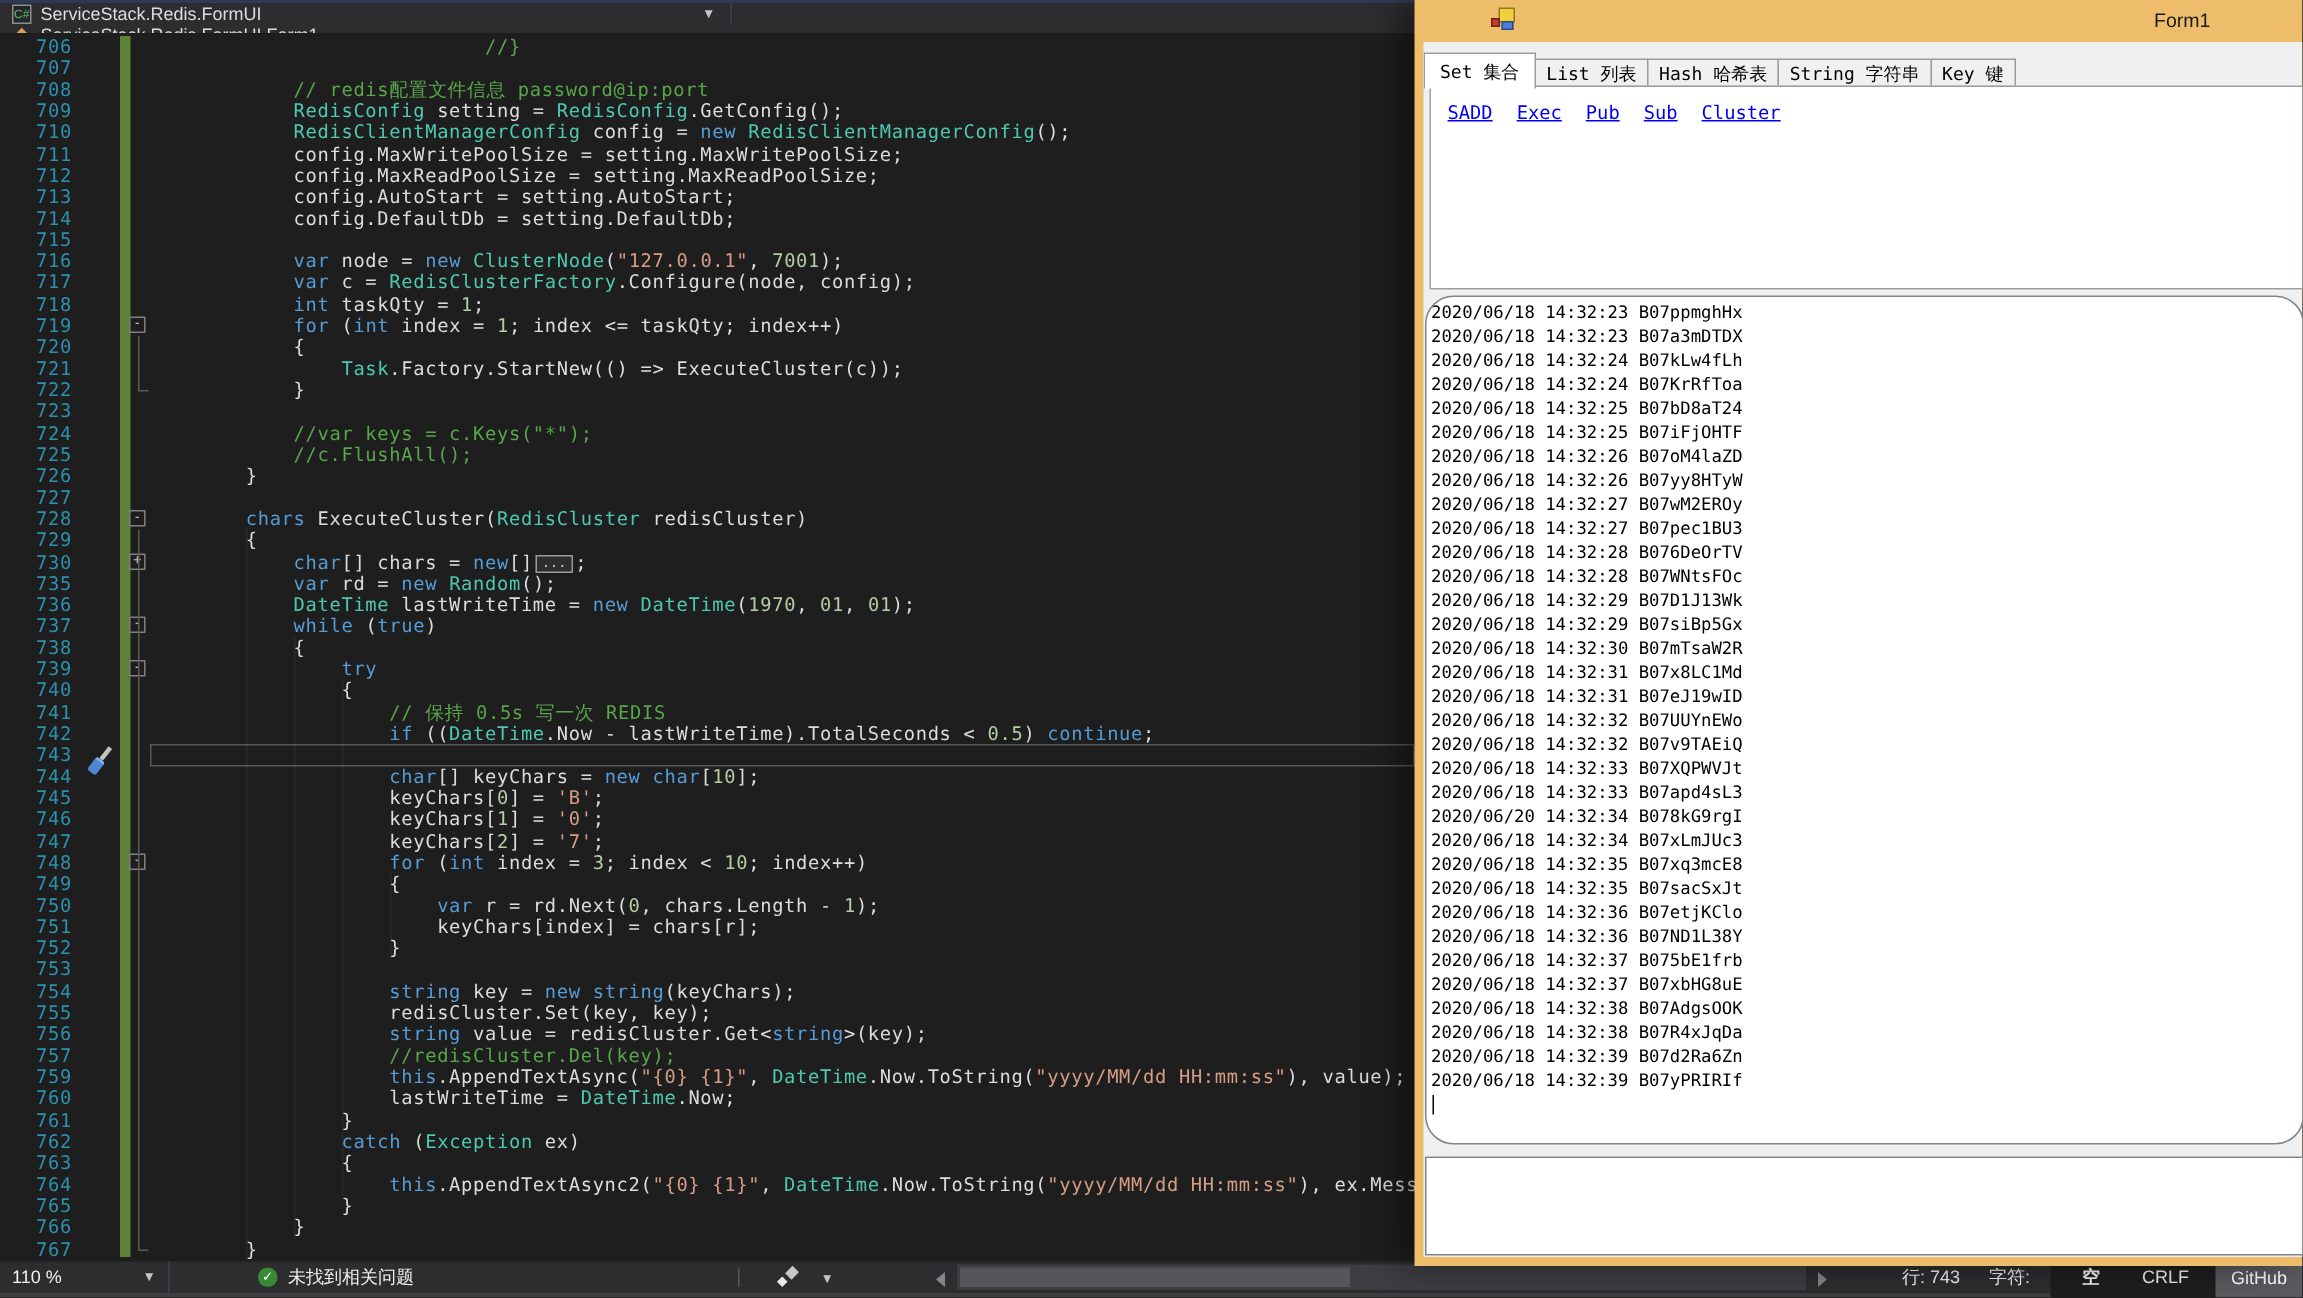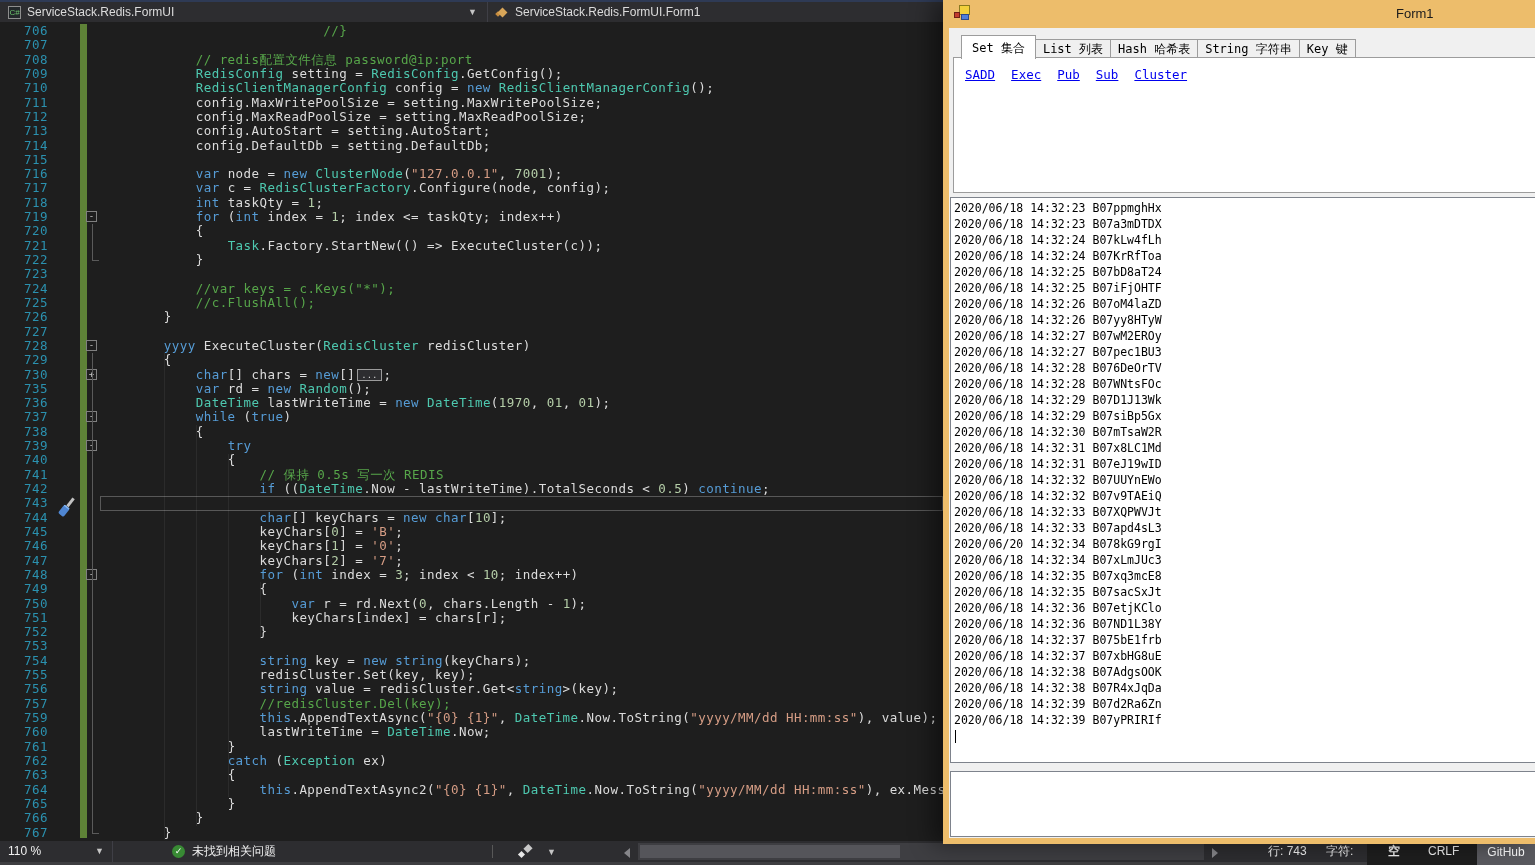--- a/index.html
+++ b/index.html
@@ -4,21 +4,21 @@
 <style>
   * { box-sizing: border-box; }
   html,body { margin:0; padding:0; }
   body {
     width:1535px; height:865px; overflow:hidden; position:relative;
     background:#1E1E1E; font-family:"Liberation Sans", sans-serif;
   }
 
   
   .navtop { position:absolute; top:0; left:0; width:100%; height:2px; background:#2E3A55; }
-  .navbar { position:absolute; top:2px; left:0; width:100%; height:20px; background:#2D2D30; display:flex; }
+  .navbar { position:absolute; top:2px; left:0; width:100%; height:20px; background:#2D2D30; display:flex;flex-direction:column; }
   .nav-dd { display:flex; align-items:center; gap:6px; padding:0 8px; color:#DCDCDC; font-size:12px; position:relative; }
   .nav-dd.project { width:488px; border-right:1px solid #3F3F46; }
   .dd-arrow { position:absolute; right:10px; color:#C5C5C5; font-size:9px; }
   .csicon { width:13px; height:13px; border:1px solid #8E8E8E; background:#23282B; flex:none;
             font-size:8px; line-height:11px; color:#6BBF6B; text-align:center; font-family:"Liberation Sans",sans-serif; }
   .csicon::after { content:"C#"; }
   .classicon { width:13px; height:13px; position:relative; flex:none; }
   .classicon::after { content:""; position:absolute; left:3px; top:3px; width:7px; height:7px;
                       background:#D8A558; transform:rotate(45deg); }
   .classicon::before { content:""; position:absolute; left:0; top:6px; width:4px; height:4px;
@@ -74,43 +74,43 @@
            border-top:5px solid transparent; border-bottom:5px solid transparent; border-left:6px solid #86868A; }
   .htrack { position:absolute; left:638px; top:2px; width:566px; height:17px; background:#3E3E42; }
   .hthumb { position:absolute; left:2px; top:2px; width:260px; height:13px; background:#55555A; }
   .stitem { position:absolute; top:0; line-height:21px; cursor:pointer; }
   .st-line { left:1268px; } .st-col { left:1326px; } .st-spaces { left:1388px;font-weight:bold; } .st-crlf { left:1428px; }
   .gh { position:absolute; left:1477px; top:0; width:58px; height:24px; background:#5A5A5F; color:#FFF;
         text-align:center; line-height:22px; cursor:pointer; }
 
   
   .form-window { position:absolute; left:943px; top:0; width:592px; height:844px; background:#EDBD6B;
-                 z-index:5; box-shadow:-10px 0 22px rgba(0,0,0,0.45); }
+                 z-index:5; box-shadow:-10px 0 22px rgba(0,0,0,0.45);padding-left:40px; }
   .titlebar { position:relative; height:28px; cursor:default; }
   .form-icon { position:absolute; left:11px; top:5px; width:17px; height:16px; }
   .fi-y { position:absolute; left:5px; top:0; width:11px; height:10px; background:#F2D03C; border:1px solid #8A7A1E; }
   .fi-r { position:absolute; left:0; top:7px; width:6px; height:6px; background:#C23B2E; border:1px solid #6E1F18; }
   .fi-b { position:absolute; left:7px; top:9px; width:8px; height:6px; background:#4F7ED9; border:1px solid #2C4A8A; }
   .wtitle { position:absolute; left:453px; top:6px; color:#1B1B1B; font-size:13px; }
   .client { position:absolute; left:6px; top:28px; right:0; bottom:6px; background:#F0F0F0; overflow:hidden; }
-  .tabstrip { position:absolute; left:12px; top:5px; height:25px; display:flex; align-items:flex-end; }
+  .tabstrip { position:absolute; left:0; top:5px; height:25px; display:flex; align-items:flex-end; }
   .tab { border:1px solid #9C9C9C; background:#F0F0F0; height:19px; line-height:16px; padding:1px 7px;
          font-size:12px; color:#000; margin-right:-1px; cursor:pointer;
          font-family:"DejaVu Sans Mono","Liberation Mono",monospace; letter-spacing:0; }
   .tab.active { background:#FFF; height:24px; line-height:20px; padding:2px 10px; position:relative; z-index:2;
                 margin-bottom:-1px; border-bottom:none; }
   .tabpage { position:absolute; left:4px; top:29px; right:-2px; height:136px; background:#FFF;
              border:1px solid #9C9C9C; }
   .links { display:flex; gap:16px; padding:9px 0 0 11px; }
   .link { color:#0000EE; text-decoration:underline; font-size:12.5px; cursor:pointer;
           font-family:"DejaVu Sans Mono","Liberation Mono",monospace; }
   .textbox { position:absolute; left:1px; right:-1px; background:#FFF; border:1px solid #7E838C; }
   .textbox.log { top:169px; height:566px; padding:2px 0 0 3px; overflow:hidden;
                  font-family:"DejaVu Sans Mono","Liberation Mono",monospace;
-                 font-size:11.5px; line-height:16px; color:#000; cursor:text; }
+                 font-size:11.5px; line-height:16px; color:#000; cursor:text;border-radius:19px; }
   .logline { height:16px; white-space:pre; }
   .caret { width:1px; height:13px; background:#000; margin:2px 0 0 1px; }
   .textbox.empty { top:743px; height:66px; cursor:text; }
 </style>
 </head>
 <body>
 
 <div class="navtop"></div>
 <div class="navbar">
   <div class="nav-dd project">
@@ -142,21 +142,21 @@
       <div class="crow"><span class="ln">718</span><span class="foldc"></span><span class="ct">            <span class="tk-k">int</span><span class="tk-p"> taskQty = </span><span class="tk-n">1</span><span class="tk-p">;</span></span></div>
       <div class="crow"><span class="ln">719</span><span class="foldc"><span class="foldbox">-</span></span><span class="ct">            <span class="tk-k">for</span><span class="tk-p"> (</span><span class="tk-k">int</span><span class="tk-p"> index = </span><span class="tk-n">1</span><span class="tk-p">; index &lt;= taskQty; index++)</span></span></div>
       <div class="crow"><span class="ln">720</span><span class="foldc"></span><span class="ct">            <span class="tk-p">{</span></span></div>
       <div class="crow"><span class="ln">721</span><span class="foldc"></span><span class="ct">                <span class="tk-t">Task</span><span class="tk-p">.Factory.StartNew(() =&gt; ExecuteCluster(c));</span></span></div>
       <div class="crow"><span class="ln">722</span><span class="foldc"></span><span class="ct">            <span class="tk-p">}</span></span></div>
       <div class="crow"><span class="ln">723</span><span class="foldc"></span><span class="ct"></span></div>
       <div class="crow"><span class="ln">724</span><span class="foldc"></span><span class="ct">            <span class="tk-c">//var keys = c.Keys("*");</span></span></div>
       <div class="crow"><span class="ln">725</span><span class="foldc"></span><span class="ct">            <span class="tk-c">//c.FlushAll();</span></span></div>
       <div class="crow"><span class="ln">726</span><span class="foldc"></span><span class="ct">        <span class="tk-p">}</span></span></div>
       <div class="crow"><span class="ln">727</span><span class="foldc"></span><span class="ct"></span></div>
-      <div class="crow"><span class="ln">728</span><span class="foldc"><span class="foldbox">-</span></span><span class="ct">        <span class="tk-k">yyyy</span><span class="tk-p"> ExecuteCluster(</span><span class="tk-t">RedisCluster</span><span class="tk-p"> redisCluster)</span></span></div>
+      <div class="crow"><span class="ln">728</span><span class="foldc"><span class="foldbox">-</span></span><span class="ct">        <span class="tk-k">chars</span><span class="tk-p"> ExecuteCluster(</span><span class="tk-t">RedisCluster</span><span class="tk-p"> redisCluster)</span></span></div>
       <div class="crow"><span class="ln">729</span><span class="foldc"></span><span class="ct">        <span class="tk-p">{</span></span></div>
       <div class="crow"><span class="ln">730</span><span class="foldc"><span class="foldbox">+</span></span><span class="ct">            <span class="tk-k">char</span><span class="tk-p">[] chars = </span><span class="tk-k">new</span><span class="tk-p">[]</span><span class="tk-b">...</span><span class="tk-p">;</span></span></div>
       <div class="crow"><span class="ln">735</span><span class="foldc"></span><span class="ct">            <span class="tk-k">var</span><span class="tk-p"> rd = </span><span class="tk-k">new</span><span class="tk-p"> </span><span class="tk-t">Random</span><span class="tk-p">();</span></span></div>
       <div class="crow"><span class="ln">736</span><span class="foldc"></span><span class="ct">            <span class="tk-t">DateTime</span><span class="tk-p"> lastWriteTime = </span><span class="tk-k">new</span><span class="tk-p"> </span><span class="tk-t">DateTime</span><span class="tk-p">(</span><span class="tk-n">1970</span><span class="tk-p">, </span><span class="tk-n">01</span><span class="tk-p">, </span><span class="tk-n">01</span><span class="tk-p">);</span></span></div>
       <div class="crow"><span class="ln">737</span><span class="foldc"><span class="foldbox">-</span></span><span class="ct">            <span class="tk-k">while</span><span class="tk-p"> (</span><span class="tk-k">true</span><span class="tk-p">)</span></span></div>
       <div class="crow"><span class="ln">738</span><span class="foldc"></span><span class="ct">            <span class="tk-p">{</span></span></div>
       <div class="crow"><span class="ln">739</span><span class="foldc"><span class="foldbox">-</span></span><span class="ct">                <span class="tk-k">try</span></span></div>
       <div class="crow"><span class="ln">740</span><span class="foldc"></span><span class="ct">                <span class="tk-p">{</span></span></div>
       <div class="crow"><span class="ln">741</span><span class="foldc"></span><span class="ct">                    <span class="tk-c">// 保持 0.5s 写一次 REDIS</span></span></div>
       <div class="crow"><span class="ln">742</span><span class="foldc"></span><span class="ct">                    <span class="tk-k">if</span><span class="tk-p"> ((</span><span class="tk-t">DateTime</span><span class="tk-p">.Now - lastWriteTime).TotalSeconds &lt; </span><span class="tk-n">0.5</span><span class="tk-p">) </span><span class="tk-k">continue</span><span class="tk-p">;</span></span></div>

